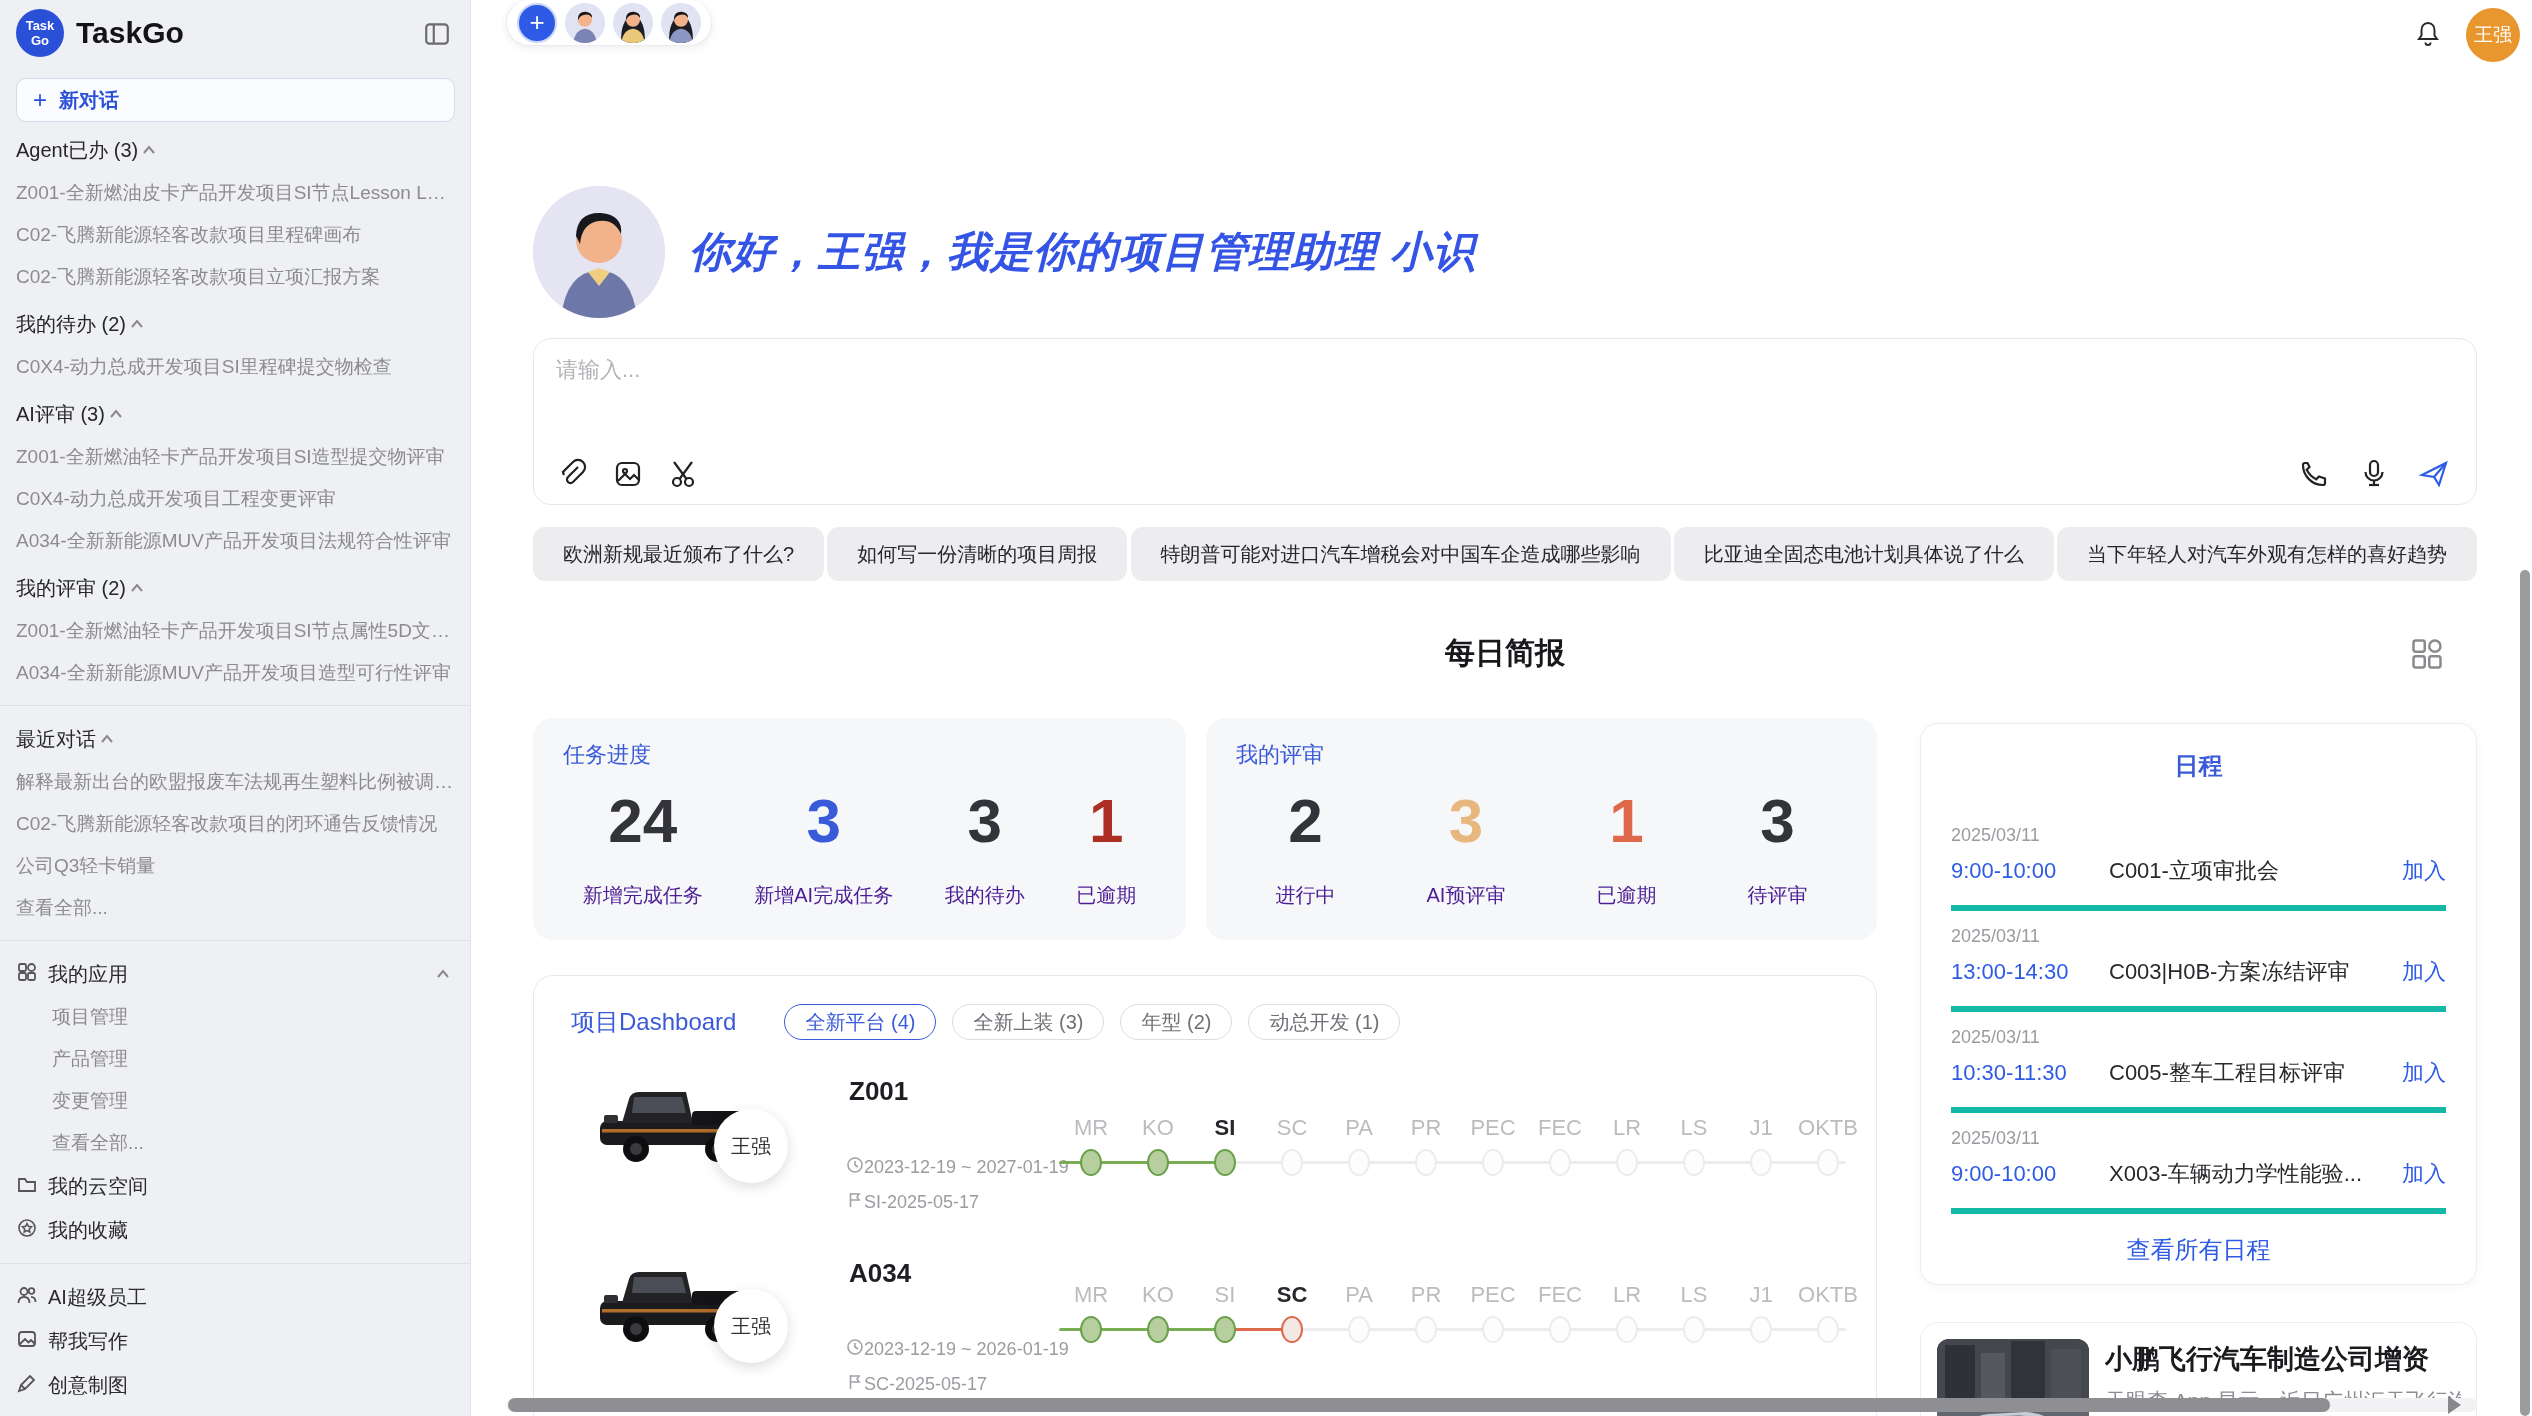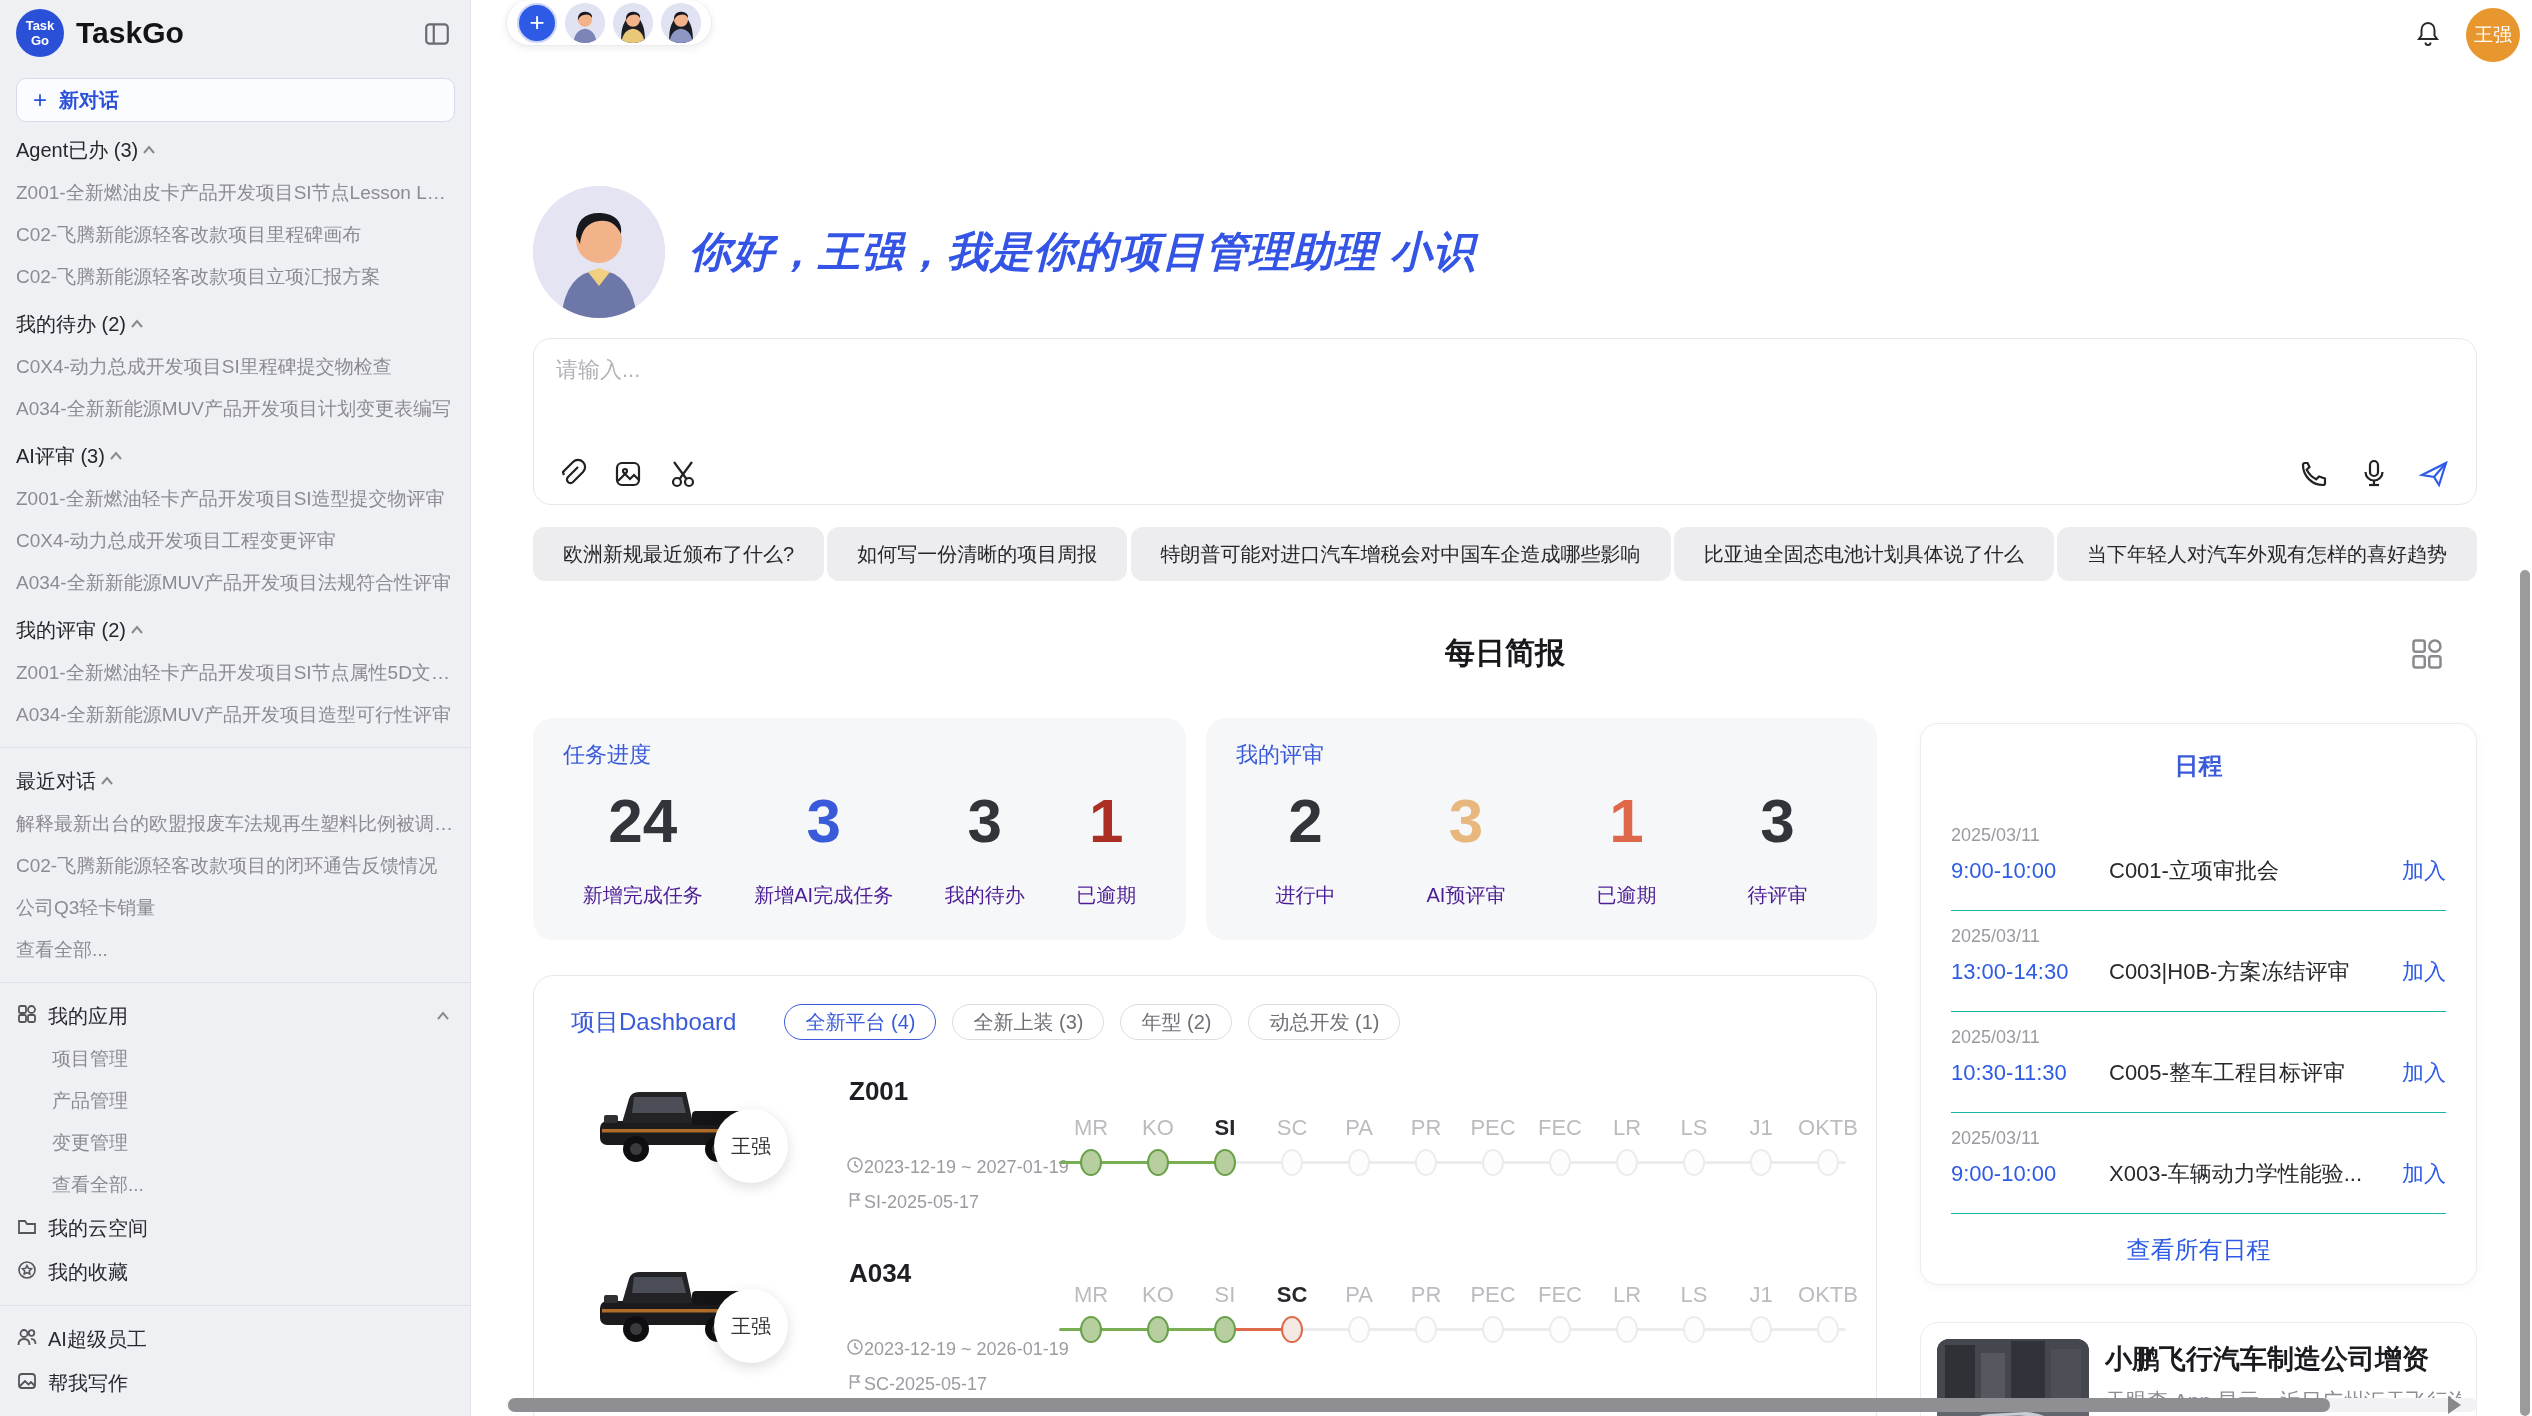--- a/index.html
+++ b/index.html
@@ -94,21 +94,21 @@
   .ms-label.active { color:#27272c; font-weight:700; }
   .ms-dot { position:absolute; width:22px; height:27px; border-radius:50%; background:#fdfdfd; border:2px solid #ececee; }
   .ms-dot.done { background:#b7cf9f; border-color:#69a14a; }
   .ms-dot.overdue { background:#f3e8e3; border-color:#dc6a4b; }
   .ms-line { position:absolute; height:3px; border-radius:2px; }
 
   .sched { position:absolute; left:1449px; top:723px; width:557px; height:562px; border:1px solid #ececf0;
     border-radius:18px; background:#fff; box-shadow:0 2px 10px rgba(0,0,0,.04); }
   .sched-title { margin-top:26px; text-align:center; font-size:24px; color:#3a5bd9; }
   .sched-list { margin-top:28px; padding:0 30px; }
-  .sched-item { height:101px; padding-top:15px; border-bottom:1px solid #14b8a6; }
+  .sched-item { height:101px; padding-top:15px; border-bottom:6px solid #14b8a6; }
   .si-date { font-size:18px; color:#9a9aa0; }
   .si-row { display:flex; align-items:center; margin-top:10px; }
   .si-time { width:158px; font-size:22px; color:#2e5be6; }
   .si-name { flex:1; font-size:22px; color:#28282d; white-space:nowrap; overflow:hidden; }
   .si-join { font-size:22px; color:#2e5be6; background:none; border:none; cursor:pointer; font-family:inherit; }
   .sched-viewall { display:block; margin:20px auto 0; font-size:24px; color:#2e5be6; background:none;
     border:none; cursor:pointer; font-family:inherit; }
 
   .news { position:absolute; left:1449px; top:1322px; width:557px; height:170px; border:1px solid #ececf0;
     border-radius:18px; background:#fff; overflow:hidden; }
@@ -158,21 +158,20 @@
         <div class="s-item">Z001-全新燃油皮卡产品开发项目SI节点Lesson Learn报告</div>
         <div class="s-item">C02-飞腾新能源轻客改款项目里程碑画布</div>
         <div class="s-item">C02-飞腾新能源轻客改款项目立项汇报方案</div>
         <div class="s-header">
           <span>我的待办 (2)</span>
           <span class="s-chev"><svg viewBox="0 0 22 22" width="22" height="22" fill="none" stroke="#8a8a8e" stroke-width="2">
               <polyline points="6,14 11,8 16,14"></polyline>
             </svg></span>
         </div>
         <div class="s-item">C0X4-动力总成开发项目SI里程碑提交物检查</div>
-        <div class="s-item">A034-全新新能源MUV产品开发项目计划变更表编写</div>
         <div class="s-header">
           <span>AI评审 (3)</span>
           <span class="s-chev"><svg viewBox="0 0 22 22" width="22" height="22" fill="none" stroke="#8a8a8e" stroke-width="2">
               <polyline points="6,14 11,8 16,14"></polyline>
             </svg></span>
         </div>
         <div class="s-item">Z001-全新燃油轻卡产品开发项目SI造型提交物评审</div>
         <div class="s-item">C0X4-动力总成开发项目工程变更评审</div>
         <div class="s-item">A034-全新新能源MUV产品开发项目法规符合性评审</div>
         <div class="s-header">

